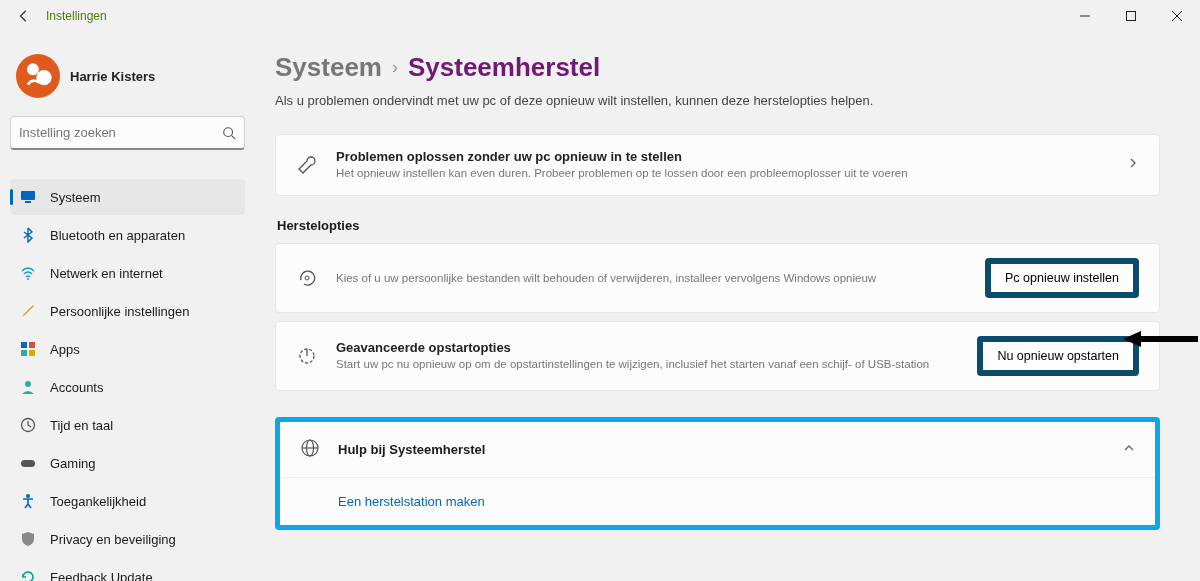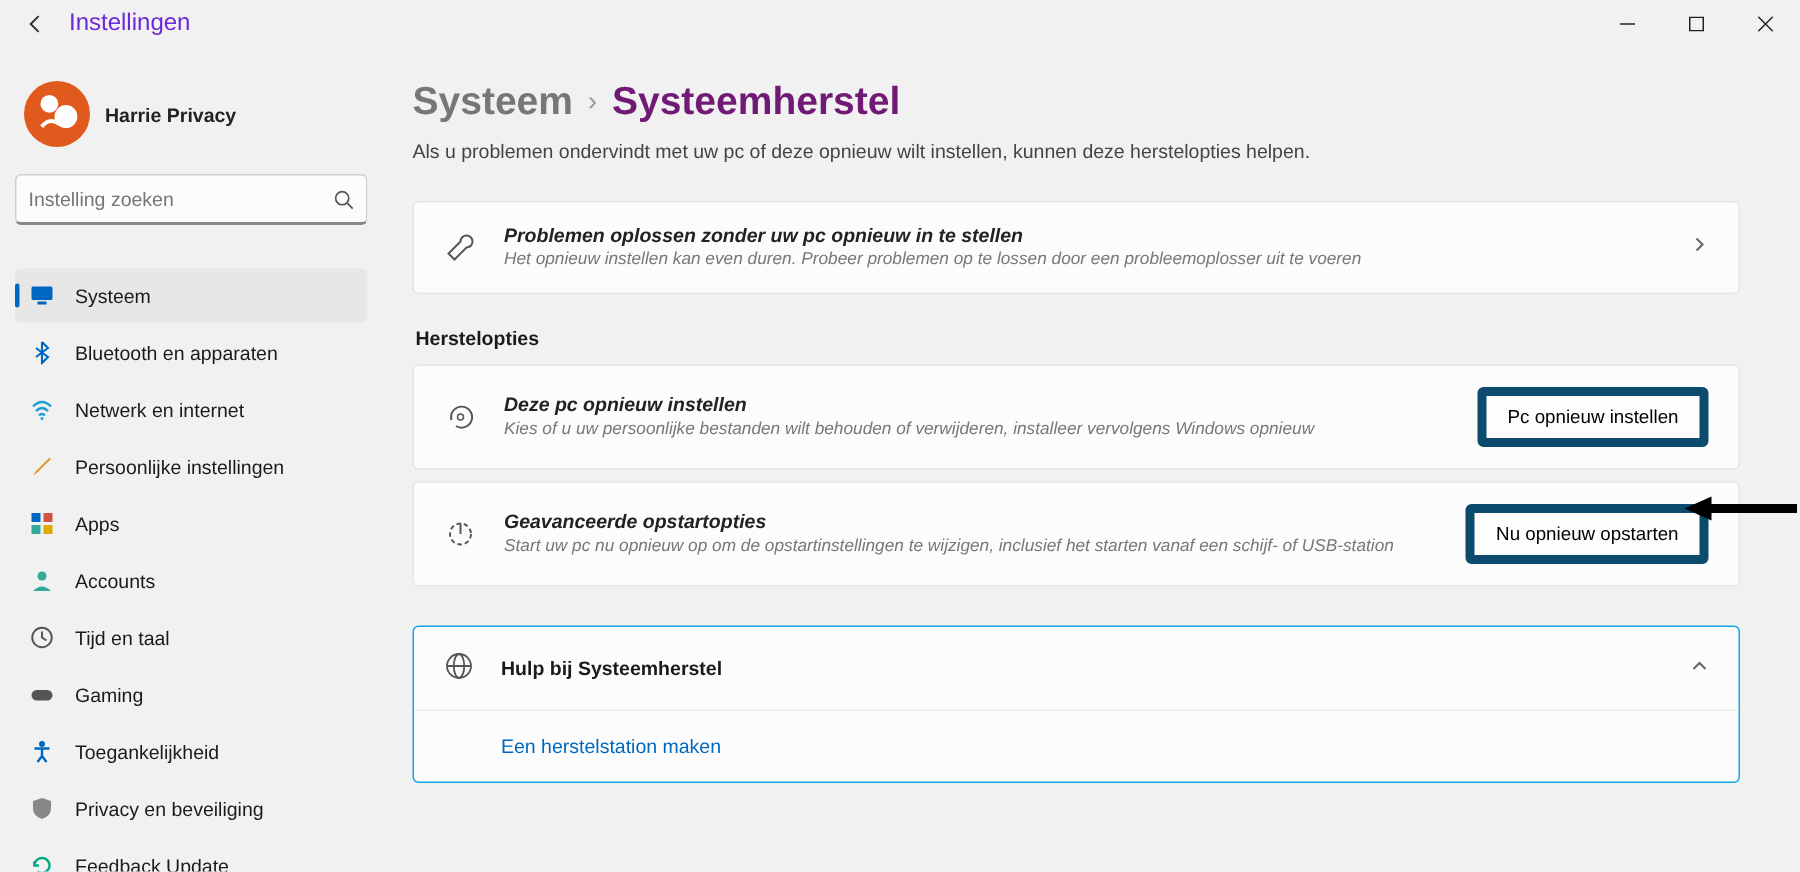--- a/index.html
+++ b/index.html
@@ -15,21 +15,21 @@
   .titlebar {
     display: flex;
     align-items: center;
     height: 32px;
     padding: 0 0 0 4px;
   }
   .titlebar .back {
     width: 40px; height: 32px; display:flex; align-items:center; justify-content:center;
     cursor:pointer;
   }
-  .titlebar .title { font-size: 16px; margin-left: 2px; color:#6d28d9; }
+  .titlebar .title { font-size: 12px; margin-left: 2px; color:#4d7c0f; }
   .win-controls { margin-left:auto; display:flex; }
   .win-btn { width:46px; height:32px; display:flex; align-items:center; justify-content:center; cursor:pointer; }
   .main { display:flex; height: calc(581px - 32px); }
   .sidebar { width: 255px; padding: 16px 10px 0 10px; }
   .profile { display:flex; align-items:center; gap:10px; padding: 6px 6px 18px 6px; }
   .avatar { width:44px; height:44px; border-radius:50%; background:#e15a1d; display:flex; align-items:center; justify-content:center; }
   .avatar svg { width:34px; height:34px; }
   .username { font-size:13px; font-weight:600; color:#222; }
   .search {
     display:flex; align-items:center; height:34px;
@@ -54,30 +54,30 @@
   .breadcrumb { display:flex; align-items:center; gap:10px; margin-bottom:10px; }
   .breadcrumb .parent { font-size:26px; font-weight:600; color:#777; }
   .breadcrumb .sep { font-size:18px; color:#999; }
   .breadcrumb .current { font-size:26px; font-weight:600; color:#701a75; }
   .subtitle { font-size:13px; color:#444; margin-bottom:26px; }
   .card {
     background:#fcfcfc; border:1px solid #e6e6e6; border-radius:4px;
     padding:14px 20px; margin-bottom:8px; display:flex; align-items:center; gap:18px;
   }
   .card .lead-icon { width:22px; height:22px; display:flex; align-items:center; justify-content:center; color:#555; }
-  .card .card-body { flex:1;font-style:italic; }
+  .card .card-body { flex:1; }
   .card .card-title { font-size:13px; font-weight:600; color:#222; }
   .card .card-desc { font-size:11.5px; color:#777; margin-top:2px; line-height:1.3; }
   .card .card-action-btn {
     background:#fdfdfd; border:6px solid #0c4a6e; border-radius:4px;
     padding:7px 14px; font-size:12.5px; cursor:pointer; white-space:nowrap;
   }
   .section-heading { font-size:13px; font-weight:600; margin:22px 0 10px 2px; }
   .help-card {
-    background:#fcfcfc; border:1px solid #0ea5e9; border-radius:4px; margin-top:26px;
+    background:#fcfcfc; border:5px solid #0ea5e9; border-radius:4px; margin-top:26px;
   }
   .help-head { display:flex; align-items:center; gap:18px; padding:16px 20px; cursor:pointer; }
   .help-head .title { flex:1; font-size:13px; font-weight:600; }
   .help-body { border-top:1px solid #eee; padding:16px 20px 16px 58px; }
   .help-link { color:#0067c0; font-size:13px; cursor:pointer; }
   .feedback { display:flex; align-items:center; gap:12px; margin-top:10px; padding-left:2px; }
   .feedback a { color:#0067c0; font-size:13px; cursor:pointer; }
   .chevron { color:#666; }
   .arrow-annotation {
     position:absolute; top:330px; left:1123px; width:75px; height:18px;
@@ -117,21 +117,21 @@
 
   <div class="sidebar">
     <div class="profile">
       <div class="avatar">
         <svg viewBox="0 0 40 40">
             <circle cx="14" cy="12" r="7" fill="#fff"></circle>
             <circle cx="27" cy="22" r="9" fill="#fff"></circle>
             <path d="M8 30 Q14 22 22 28" stroke="#fff" stroke-width="3" fill="none"></path>
           </svg>
       </div>
-      <div class="username">Harrie Privacy</div>
+      <div class="username">Harrie Kisters</div>
     </div>
     <div class="search">
       <input placeholder="Instelling zoeken" style="">
       <svg width="14" height="14" viewBox="0 0 16 16">
           <circle cx="7" cy="7" r="5" stroke="#555" fill="none" stroke-width="1.3"></circle>
           <line x1="11" y1="11" x2="15" y2="15" stroke="#555" stroke-width="1.3"></line>
         </svg>
     </div>
     <div class="nav">
       <div class="nav-item active">
@@ -262,21 +262,20 @@
     <div class="section-heading">Herstelopties</div>
 
     <div class="card">
       <div class="lead-icon">
         <svg width="20" height="20" viewBox="0 0 20 20">
             <path d="M4 12 A7 7 0 1 1 7 16" stroke="#555" fill="none" stroke-width="1.3"></path>
             <circle cx="10" cy="10" r="2" stroke="#555" fill="none"></circle>
           </svg>
       </div>
       <div class="card-body">
-        <div class="card-title">Deze pc opnieuw instellen</div>
         <div class="card-desc">Kies of u uw persoonlijke bestanden wilt behouden of verwijderen, installeer vervolgens Windows opnieuw</div>
       </div>
       <button class="card-action-btn">Pc opnieuw instellen</button>
     </div>
 
     <div class="card">
       <div class="lead-icon">
         <svg width="20" height="20" viewBox="0 0 20 20">
             <circle cx="10" cy="10" r="7" stroke="#555" fill="none" stroke-width="1.3" stroke-dasharray="3 2"></circle>
             <line x1="10" y1="3" x2="10" y2="10" stroke="#555" stroke-width="1.3"></line>

